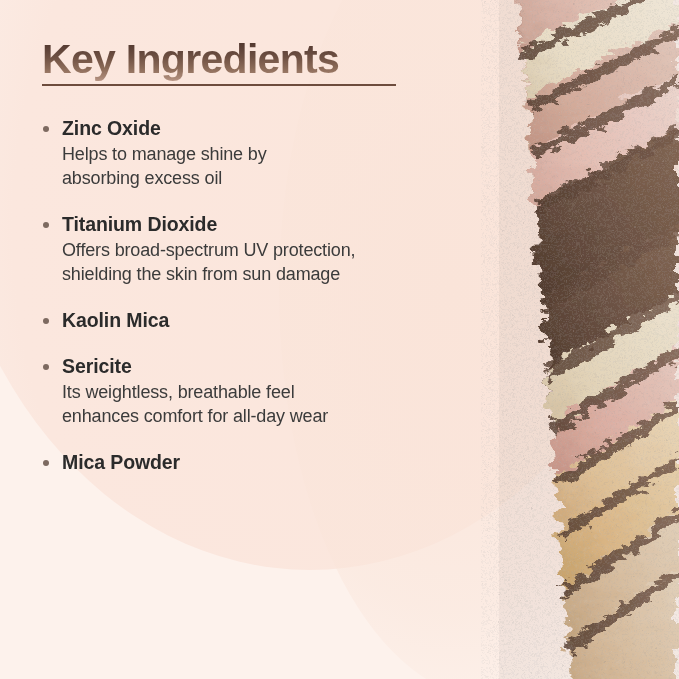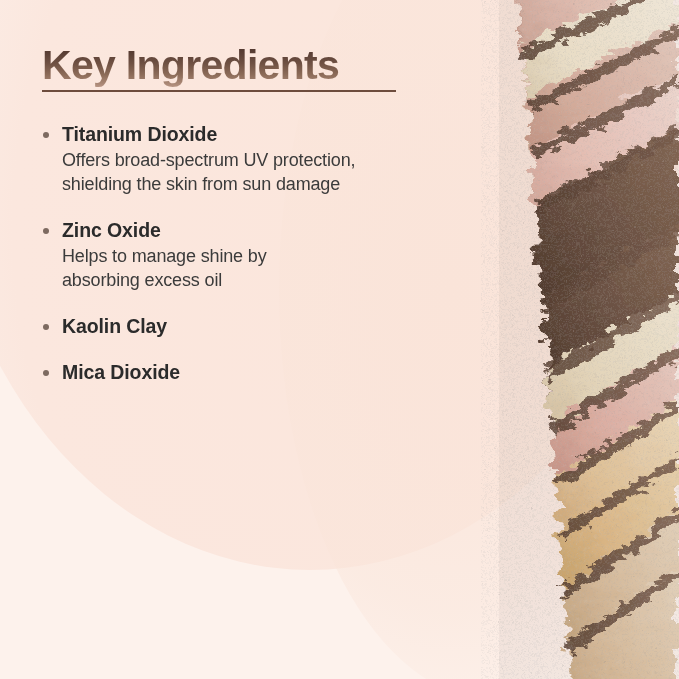--- a/index.html
+++ b/index.html
@@ -37,21 +37,21 @@
     height: 820px;
     border-radius: 50%;
     background: radial-gradient(ellipse at 40% 50%, #fae4d9 0%, rgba(250,229,218,0.55) 55%, rgba(253,242,236,0) 80%);
     pointer-events: none;
   }
 
   
   .content {
     position: absolute;
     left: 42px;
-    top: 44px;
+    top: 38px;
     width: 400px;
     z-index: 5;
   }
 
   .title-wrap { position: relative; width: 356px; }
   .title {
     font-size: 41px;
     font-weight: bold;
     letter-spacing: -0.7px;
     line-height: 1.05;
@@ -264,39 +264,45 @@
 
     <div class="title-wrap">
       <h1 class="title">Key Ingredients</h1>
       <div class="title-underline"></div>
     </div>
 
     <ul class="list">
 
       <li class="item">
         <span class="bullet"></span>
+        <p class="item-title">Zinc Oxide</p>
+        <p class="item-desc">Helps to manage shine by
+absorbing excess oil</p>
+      </li>
+
+      <li class="item">
+        <span class="bullet"></span>
         <p class="item-title">Titanium Dioxide</p>
         <p class="item-desc">Offers broad-spectrum UV protection,
 shielding the skin from sun damage</p>
       </li>
 
       <li class="item">
         <span class="bullet"></span>
-        <p class="item-title">Zinc Oxide</p>
-        <p class="item-desc">Helps to manage shine by
-absorbing excess oil</p>
-      </li>
-
-      <li class="item">
-        <span class="bullet"></span>
-        <p class="item-title">Kaolin Clay</p>
-      </li>
-
-
-      <li class="item">
-        <span class="bullet"></span>
-        <p class="item-title">Mica Dioxide</p>
+        <p class="item-title">Kaolin Mica</p>
+      </li>
+
+      <li class="item">
+        <span class="bullet"></span>
+        <p class="item-title">Sericite</p>
+        <p class="item-desc">Its weightless, breathable feel
+enhances comfort for all-day wear</p>
+      </li>
+
+      <li class="item">
+        <span class="bullet"></span>
+        <p class="item-title">Mica Powder</p>
       </li>
 
     </ul>
   </div>
 
 </div>
 
 </body></html>

